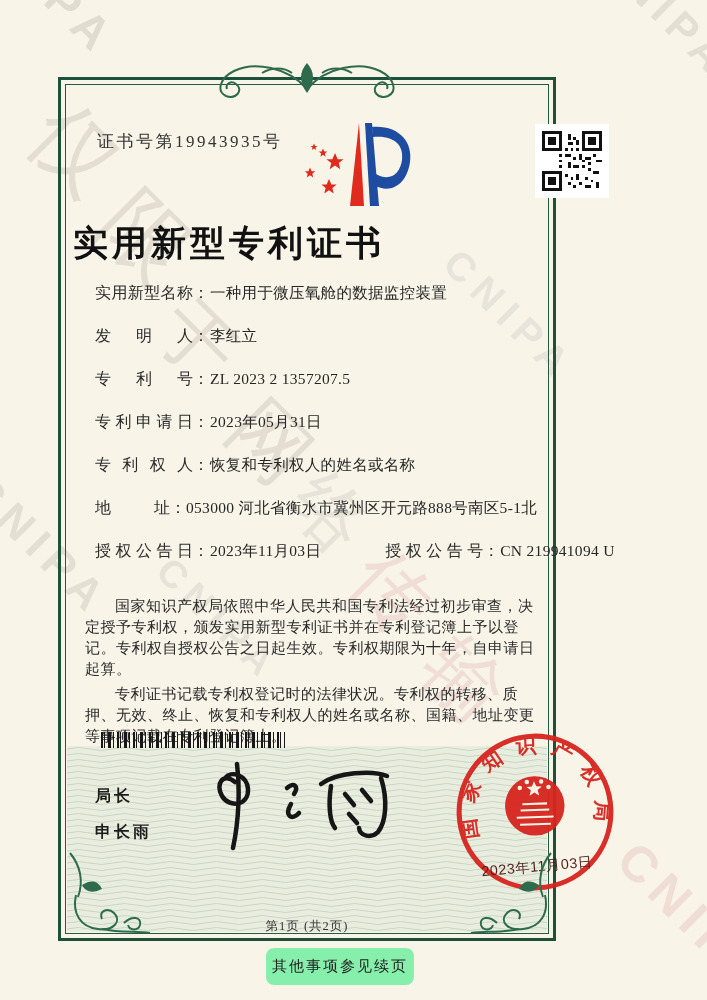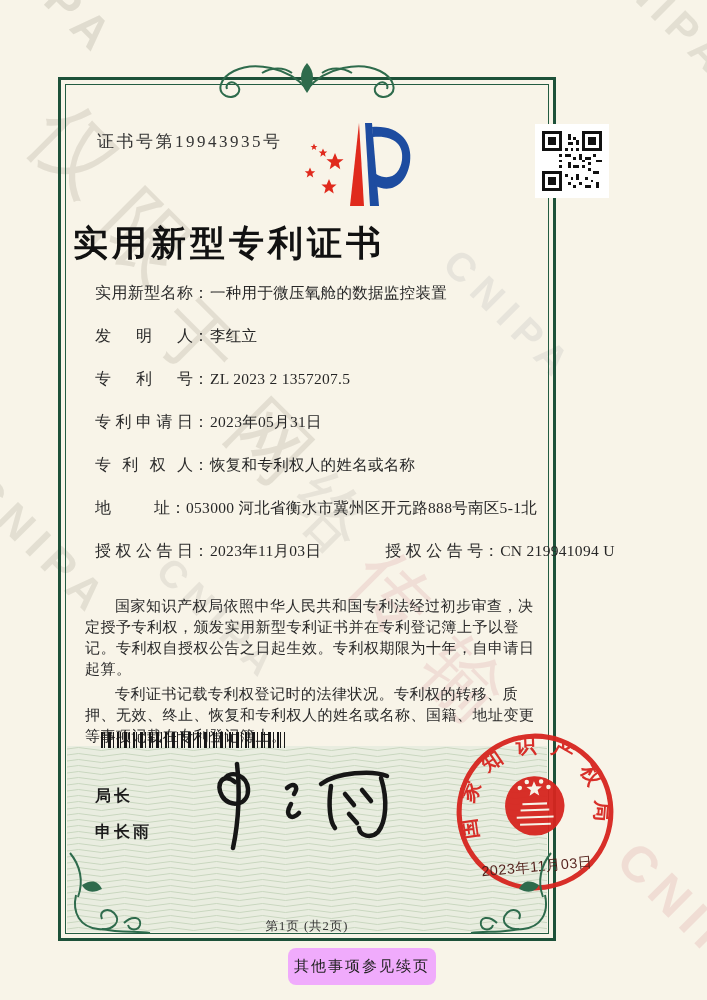--- a/index.html
+++ b/index.html
@@ -73,23 +73,23 @@
       #181818 7px 10px,rgba(0,0,0,0) 10px 12px,#181818 12px 13px,rgba(0,0,0,0) 13px 16px);}
   .signer{position:absolute;left:34px;top:706px;font-family:"Liberation Sans","DejaVu Sans",sans-serif;
           font-weight:600;font-size:16px;letter-spacing:3px;color:#1c1c1c;}
   .signer div{margin-bottom:15px;}
   .signature{position:absolute;left:140px;top:680px;}
   .seal{position:absolute;left:392px;top:650px;transform:rotate(-2deg);}
   .pagenum{position:absolute;left:0;right:0;top:838px;text-align:center;font-size:12.5px;letter-spacing:1px;color:#333;}
   
   .footnote{
     position:absolute;left:266px;top:948px;width:148px;height:37px;
-    background:#f0abfc;border-radius:8px;z-index:2;
+    background:#86efac;border-radius:8px;z-index:2;
     display:flex;align-items:center;justify-content:center;
-    font-size:15px;letter-spacing:2px;color:#222;margin-left:22px;
+    font-size:15px;letter-spacing:2px;color:#222;
   }
 </style>
 </head>
 <body>
 
 <span class="wm wm-cnipa-tl">CNIPA</span>
 <span class="wm wm-cnipa-tr">CNIPA</span>
 <span class="wm wm-cnipa-mid">CNIPA</span>
 <span class="wm wm-cnipa-left">CNIPA</span>
 <span class="wm wm-cnipa-inner2">CNIPA</span>

